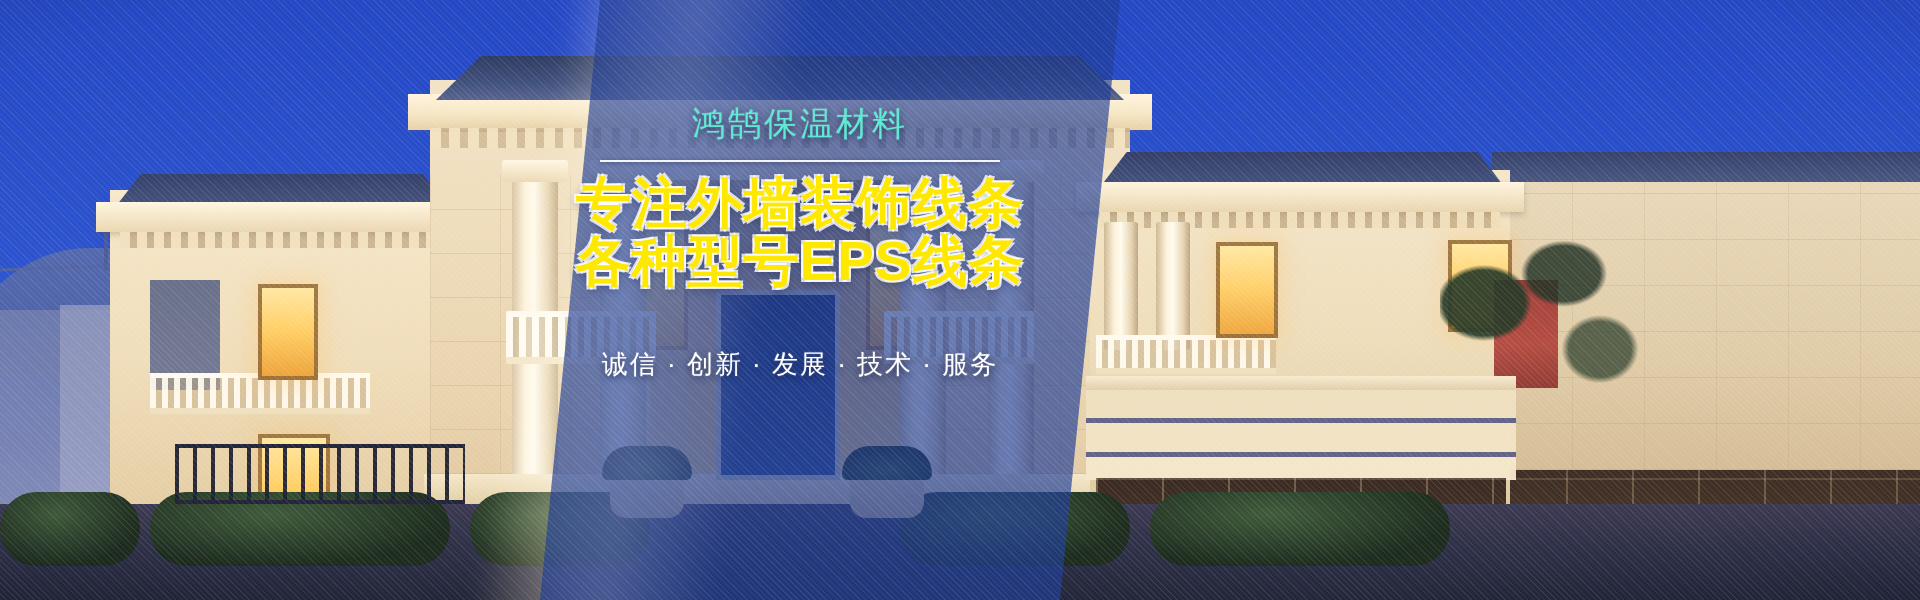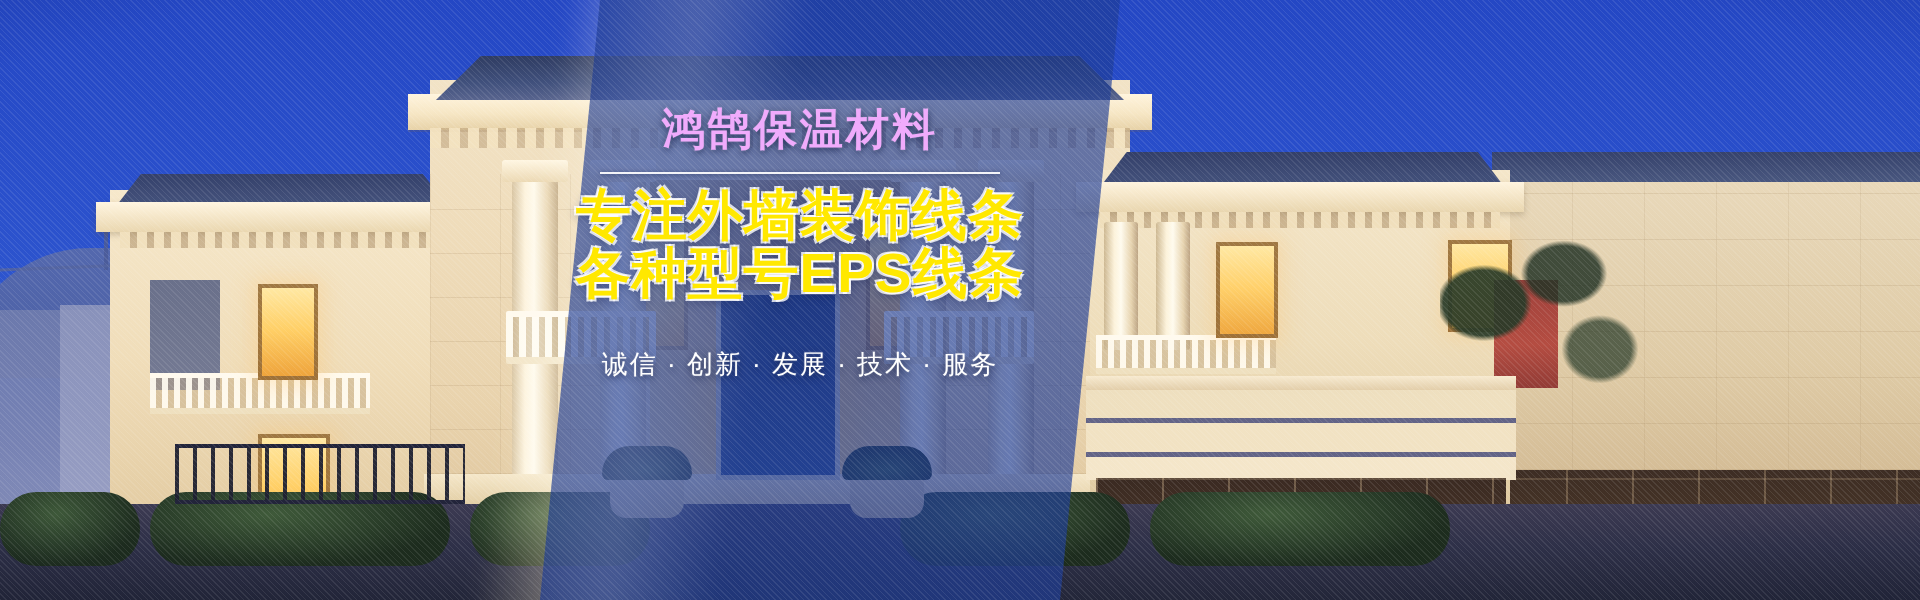--- a/index.html
+++ b/index.html
@@ -347,24 +347,24 @@
   }
 
   
   .text-block{
     position:absolute;
     left:560px;top:104px;width:480px;
     text-align:center;
     z-index:40;
   }
   .brand{
-    font-size:43px;
+    font-size:33px;
     letter-spacing:3px;
-    color:#f0abfc;
-    font-weight:700;
+    color:#5eead4;
+    font-weight:400;
     line-height:1.2;
     text-shadow:0 2px 7px rgba(10,20,60,.75), 0 0 2px rgba(255,255,255,.45);
     white-space:nowrap;
   }
   .rule{
     width:400px;height:2px;margin:16px auto 12px auto;
     background:rgba(255,255,255,.92);
     box-shadow:0 1px 4px rgba(10,20,60,.55);
   }
   .headline{
@@ -376,21 +376,21 @@
     white-space:nowrap;
     text-shadow:
       -2px -2px 0 rgba(255,255,255,.80),
        2px -2px 0 rgba(255,255,255,.80),
       -2px  2px 0 rgba(255,255,255,.80),
        2px  2px 0 rgba(255,255,255,.80),
        0 3px 10px rgba(20,30,80,.55);
   }
   .headline.l2{margin-top:2px;}
   .tagline{
-    margin-top:44px;
+    margin-top:56px;
     font-size:26px;
     color:#ffffff;
     letter-spacing:2px;
     white-space:nowrap;
     text-shadow:0 2px 7px rgba(10,20,60,.8), 0 0 2px rgba(255,255,255,.4);
   }
 </style>
 </head>
 <body>
 

